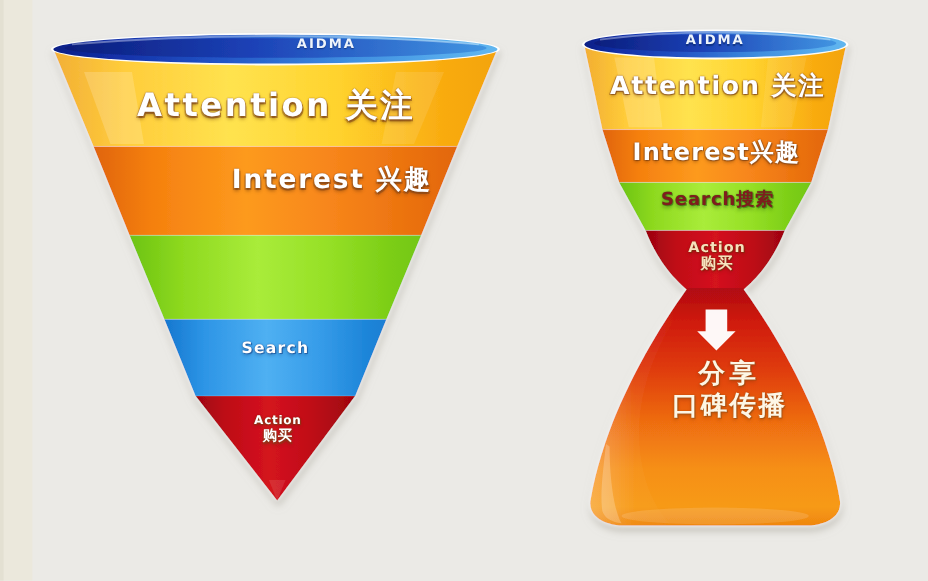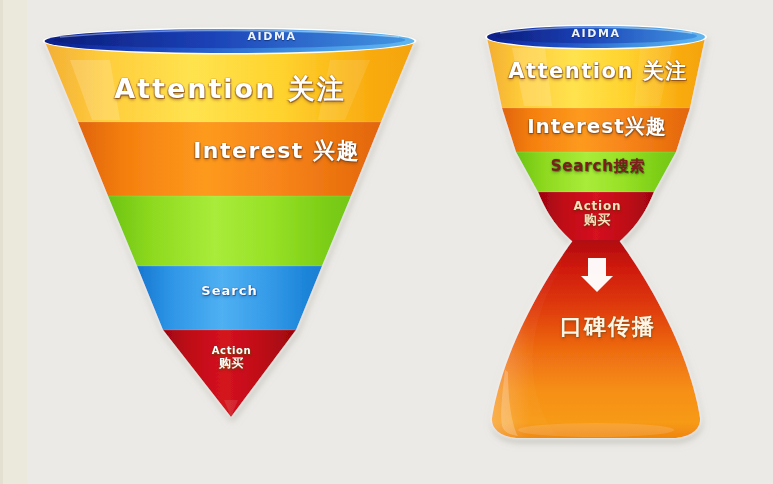--- a/index.html
+++ b/index.html
@@ -325,16 +325,17 @@
   <div class="lbl lbl-green t-s2" style="left:523px;top:159px;width:150px;">
     <span>Search</span><span class="cjk">搜索</span>
   </div>
 
   <div class="lbl lbl-gold t-act2" style="left:545px;top:200px;width:105px;">
     <div>Action</div>
     <div class="cjk" style="font-size:13px;">购买</div>
   </div>
 
   <div class="lbl lbl-cream" style="left:523px;top:296px;width:170px;">
-    <div class="cjk t-kou" style="margin-top:19px;">口碑传播</div>
+    <div class="cjk t-fen" style="margin-top:4px;">分享</div>
+    <div class="cjk t-kou" style="margin-top:4px;">口碑传播</div>
   </div>
 
 </div>
 
 </body></html>

